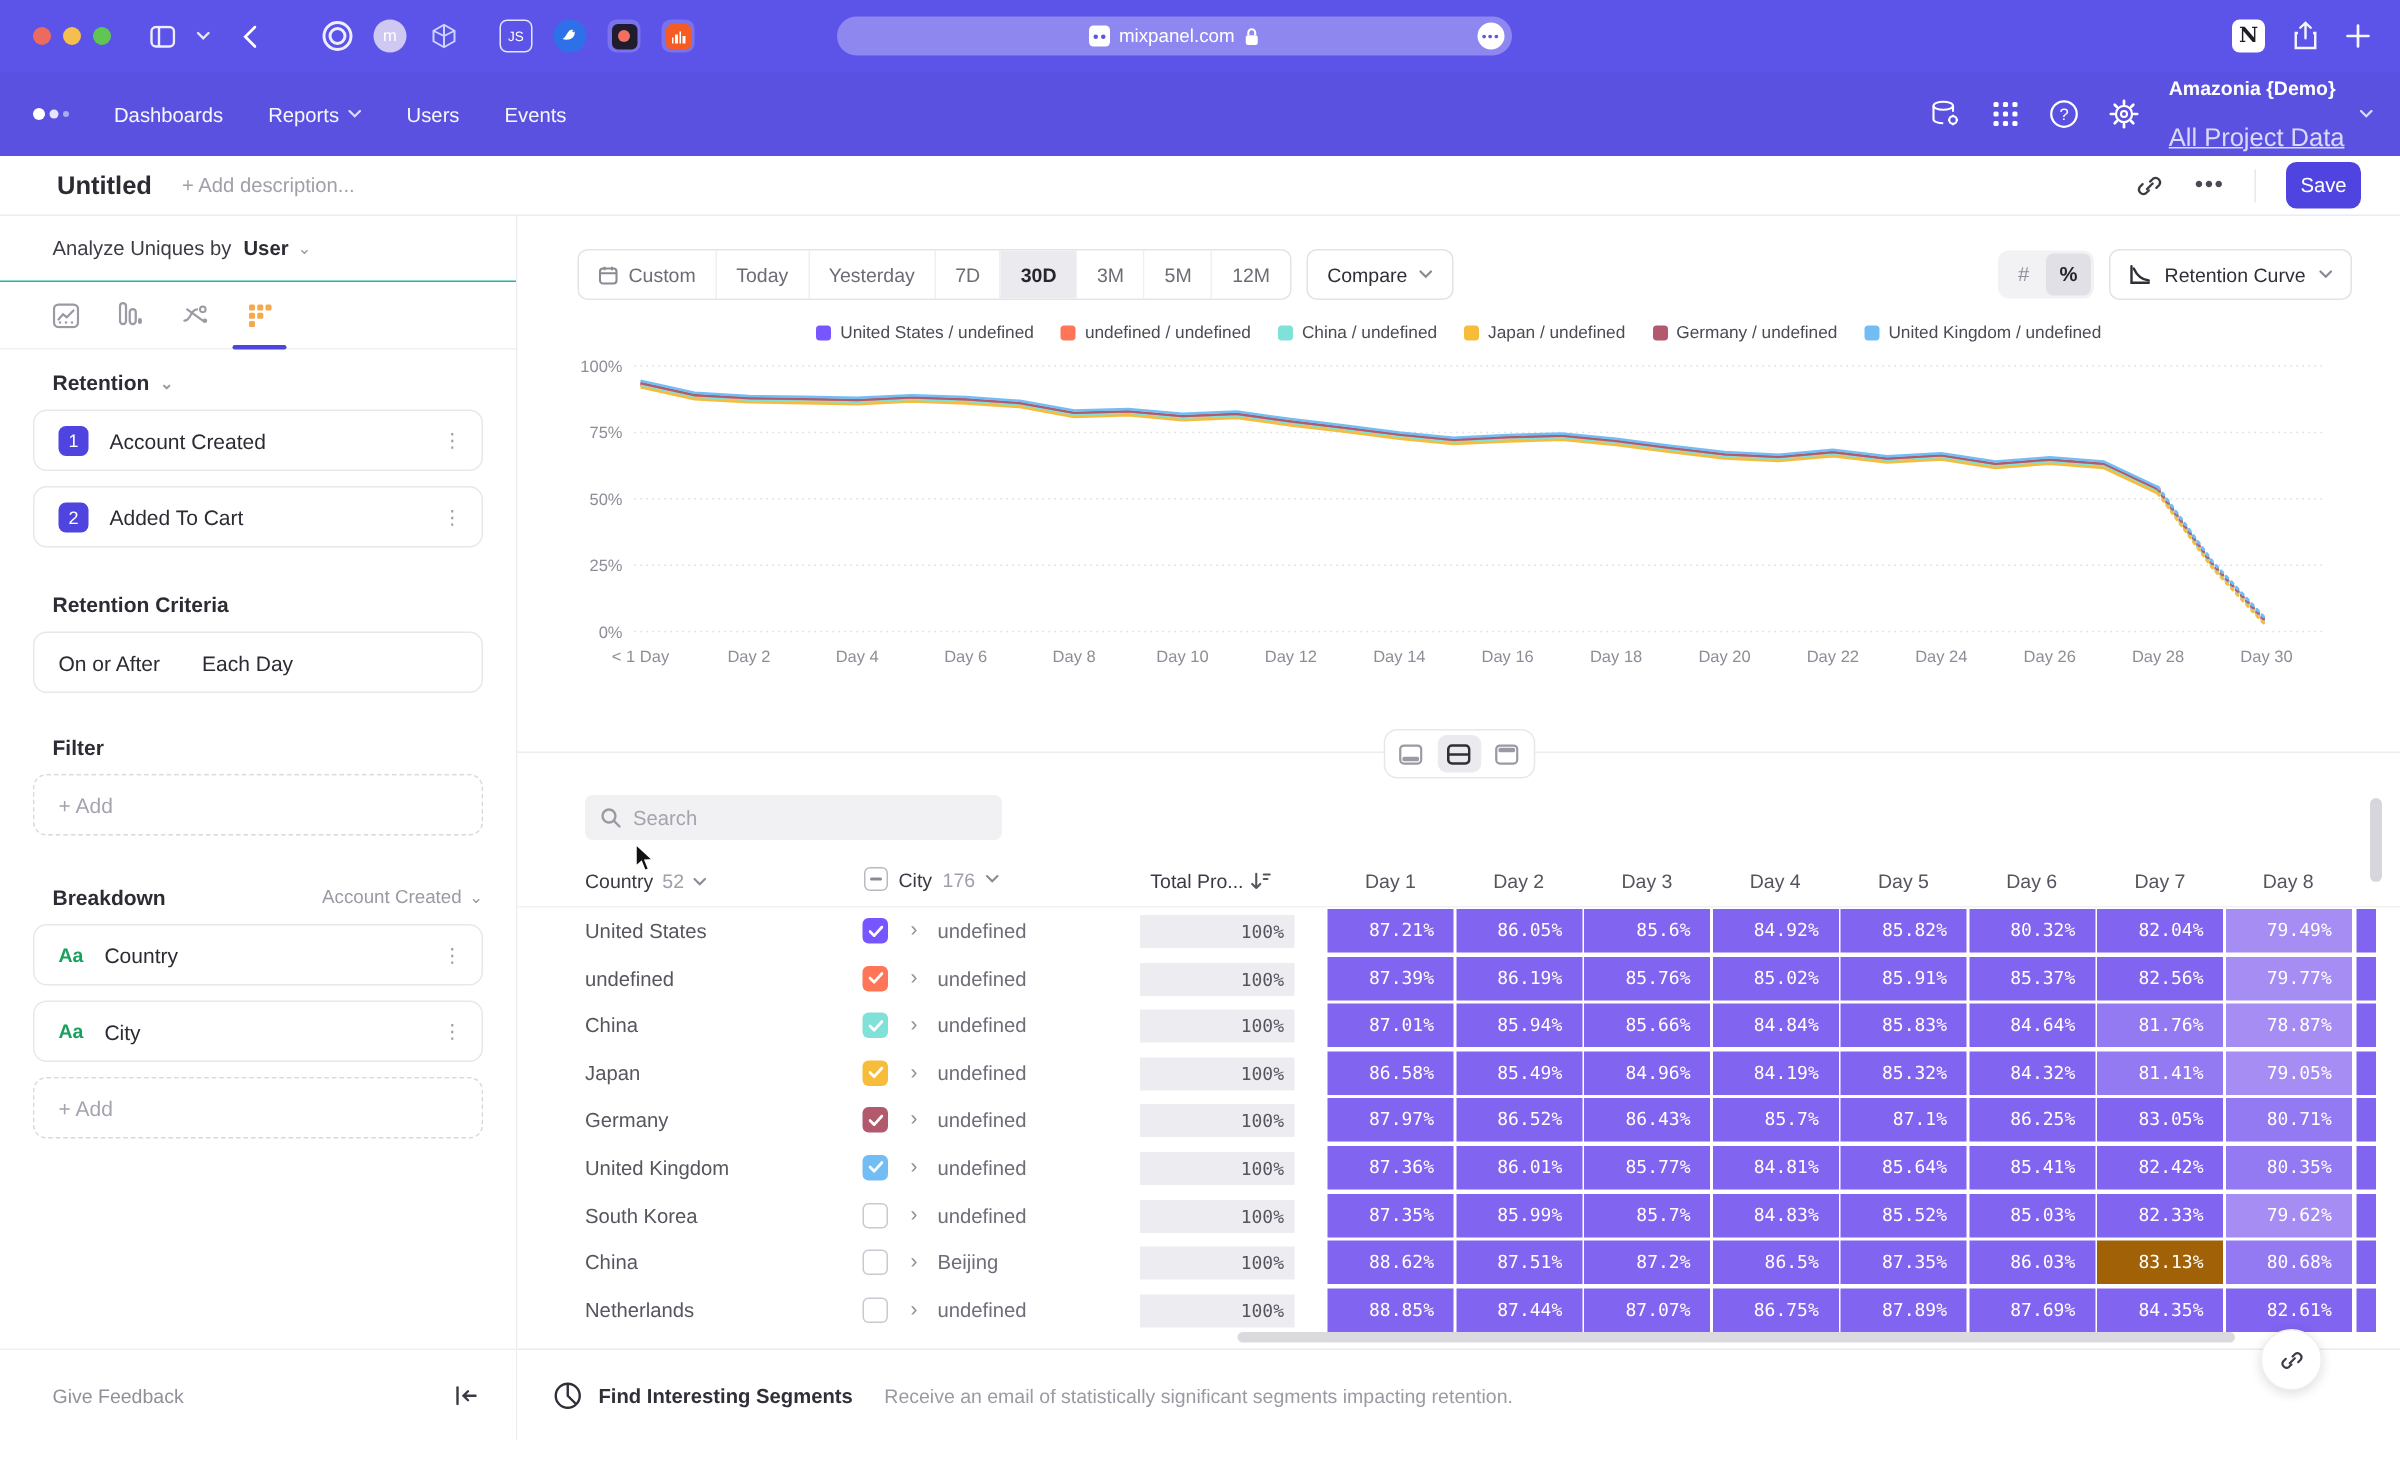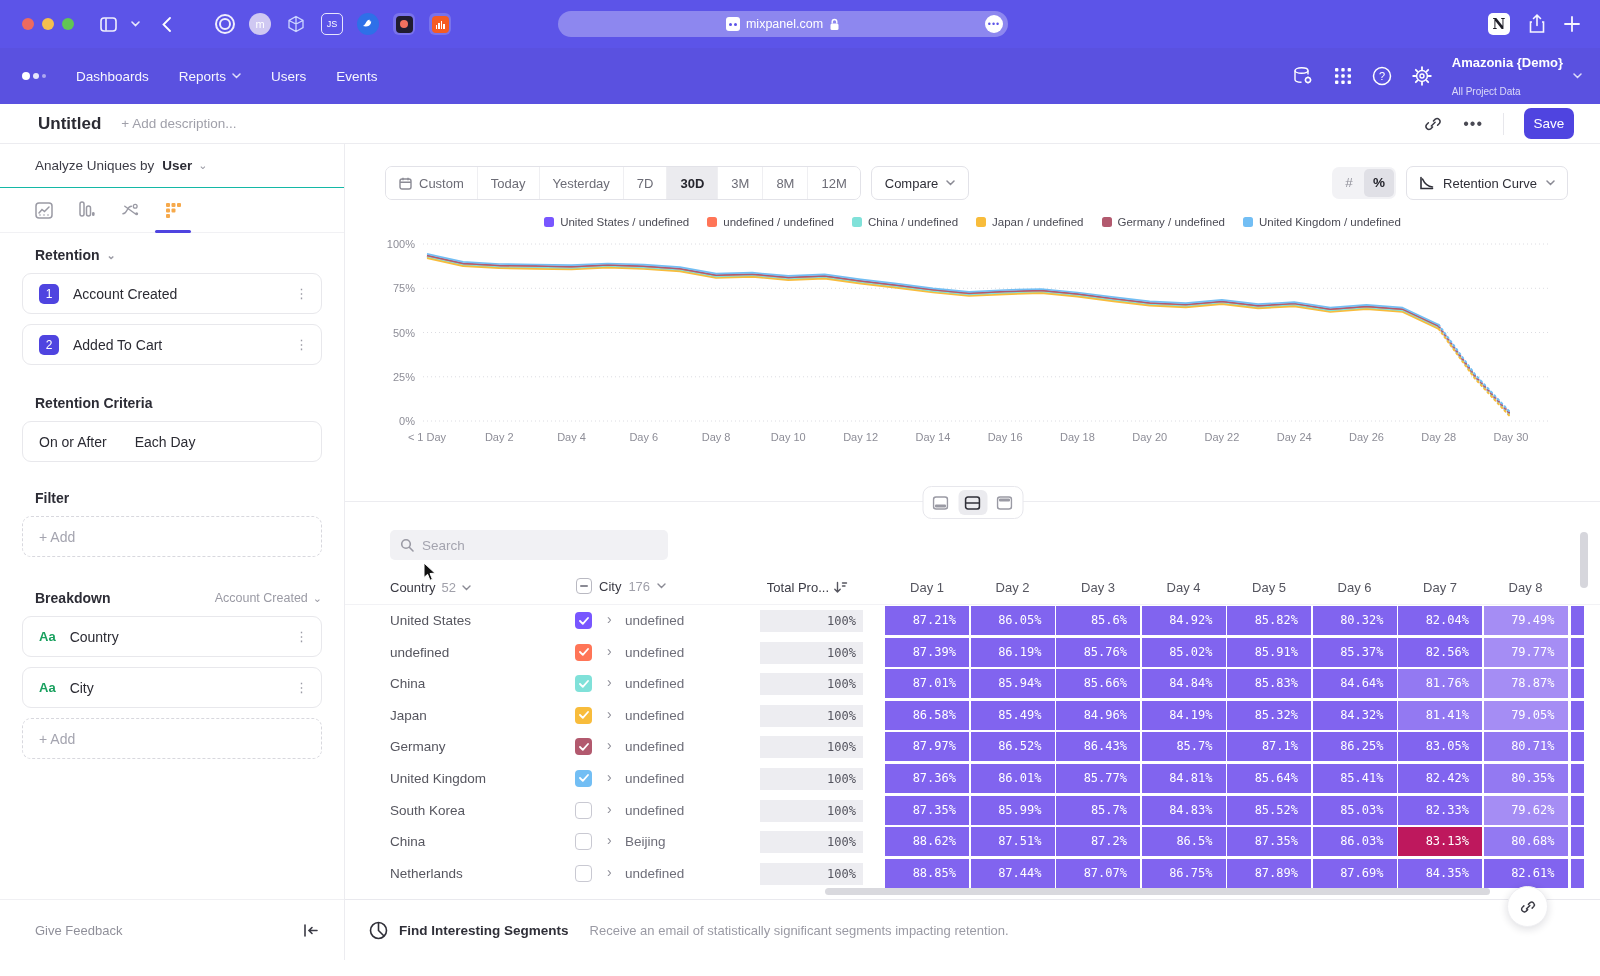--- a/index.html
+++ b/index.html
@@ -10,21 +10,21 @@
   .chrome { position:relative; height:48px; background:#5c54e8; display:flex; align-items:center; }
   .tl-group { display:flex; gap:8px; margin-left:22px; }
   .tl { width:12px; height:12px; border-radius:50%; }
   .tl.red{background:#ed6a5e;} .tl.yel{background:#f4bf4f;} .tl.grn{background:#61c554;}
   .chrome-ctl { display:flex; align-items:center; gap:14px; margin-left:26px; color:rgba(255,255,255,.92); }
   .ext-row { display:flex; align-items:center; gap:14px; margin-left:44px; }
   .ext { width:22px; height:22px; display:flex; align-items:center; justify-content:center; border-radius:6px; font-size:10px; color:#fff; }
   .ext.ring { border:2px solid rgba(255,255,255,.9); border-radius:50%; width:20px;height:20px;}
   .ext.ring::after{content:"";width:8px;height:8px;border:2px solid rgba(255,255,255,.9);border-radius:50%;}
   .ext.avatar { background:#cfc8f2; color:#fff; border-radius:50%; font-size:11px; }
-  .ext.jsbox { border:1.5px solid rgba(255,255,255,.85); border-radius:5px; font-weight:normal; font-size:9px;}
+  .ext.jsbox { border:1.5px solid rgba(255,255,255,.85); border-radius:5px; font-weight:normal; font-size:9px;margin-left:12px;}
   .ext.bird { background:#2e70e8; border-radius:50%; }
   .ext.patreon { background:rgba(255,255,255,.18); }
   .ext.patreon .pin{ width:17px;height:17px;background:#201c30;border-radius:4px;display:flex;align-items:center;justify-content:center;}
   .ext.patreon .pin::after{content:"";width:8px;height:8px;background:#f2705f;border-radius:50%;}
   .ext.sc { background:rgba(255,255,255,.18);}
   .ext.sc .scin{ width:17px;height:17px;background:#f55b23;border-radius:4px;display:flex;align-items:flex-end;justify-content:center;gap:1px;padding-bottom:4px;}
   .ext.sc .scin i{display:block;width:1.5px;background:#fff;}
   .urlbar { position:absolute; left:558px; top:11px; width:450px; height:26px; background:rgba(255,255,255,.3); border-radius:13px; display:flex; align-items:center; justify-content:center; gap:6px; color:#fff; font-size:12.5px; }
   .fav { width:14px; height:14px; background:#fff; border-radius:3px; display:flex; align-items:center; justify-content:center; gap:1.5px;}
   .fav i{width:3px;height:3px;border-radius:50%;background:#5c54e8;display:block;}
@@ -39,21 +39,21 @@
   .mp-logo i:nth-child(1){width:8px;height:8px;}
   .mp-logo i:nth-child(2){width:6px;height:6px;opacity:.85;}
   .mp-logo i:nth-child(3){width:4px;height:4px;opacity:.5;}
   .mpnav-items { display:flex; align-items:center; gap:30px; margin-left:30px; }
   .mpnav-item { color:rgba(255,255,255,.95); font-size:13.5px; font-weight:500; display:flex; align-items:center; gap:6px; cursor:pointer; }
   .mp-search { position:absolute; left:562px; top:10px; width:440px; height:37px; border:1px solid rgba(255,255,255,.4); background:rgba(22,14,110,.18); border-radius:8px; display:flex; align-items:center; justify-content:center; gap:9px; color:rgba(255,255,255,.95); font-size:13.5px; cursor:pointer;}
   .mp-search .short { color:rgba(255,255,255,.55); font-size:12.5px; }
   .mpnav-right { position:absolute; right:18px; display:flex; align-items:center; gap:20px; }
   .proj { display:flex; align-items:center; gap:10px; color:#fff; cursor:pointer;}
   .proj .pname{font-size:13px;font-weight:700;}
-  .proj .pscope{font-size:10px;color:rgba(255,255,255,.78);margin-top:16px;}
+  .proj .pscope{font-size:17px;color:rgba(255,255,255,.78);margin-top:16px;text-decoration:underline;}
 
   
   .rhead { height:40px; border-bottom:1px solid #ececf0; display:flex; align-items:center; padding:0 26px 0 38px; background:#fff;}
   .rtitle { font-size:17px; font-weight:700; color:#2b2b33; }
   .rdesc { margin-left:20px; font-size:13.5px; color:#a0a0aa; }
   .rhead-right { margin-left:auto; display:flex; align-items:center; gap:20px; }
   .vdiv { width:1px; height:22px; background:#e7e7ec; }
   .save-btn { width:50px; height:31px; background:#4f44e0; color:#fff; border:none; border-radius:7px; font-size:13.5px; font-family:inherit; cursor:pointer;}
   .dots3 { color:#4a4a54; font-size:16px; letter-spacing:1px; cursor:pointer;}
 
@@ -444,21 +444,21 @@
           <button class="range-btn">
             <span>7D</span>
           </button>
           <button class="range-btn active">
             <span>30D</span>
           </button>
           <button class="range-btn">
             <span>3M</span>
           </button>
           <button class="range-btn">
-            <span>8M</span>
+            <span>5M</span>
           </button>
           <button class="range-btn">
             <span>12M</span>
           </button>
         </div>
       <button class="compare-btn">
           <span>Compare</span>
           <svg width="9" height="6" viewBox="0 0 9 6">
             <path d="M1 1l3.5 3.5L8 1" fill="none" stroke="#8a8a94" stroke-width="1.5" stroke-linecap="round"></path>
           </svg>
@@ -774,21 +774,21 @@
     <span class="r-chev">›</span>
     <span class="r-city">Beijing</span>
     <span class="r-total">100%</span>
     <span class="r-cells">
               <span class="cell" style="background:#8164EF">88.62%</span>
               <span class="cell" style="background:#8164EF">87.51%</span>
               <span class="cell" style="background:#8164EF">87.2%</span>
               <span class="cell" style="background:#8164EF">86.5%</span>
               <span class="cell" style="background:#8164EF">87.35%</span>
               <span class="cell" style="background:#8164EF">86.03%</span>
-              <span class="cell" style="background:#be185d">83.13%</span>
+              <span class="cell" style="background:#a16207">83.13%</span>
               <span class="cell" style="background:#9379F2">80.68%</span>
             </span>
     <span class="r-sliver" style="background:#8164EF"></span>
   </div>
           <div class="t-row">
     <span class="r-name">Netherlands</span>
     <span class="cb empty"></span>
     <span class="r-chev">›</span>
     <span class="r-city">undefined</span>
     <span class="r-total">100%</span>

